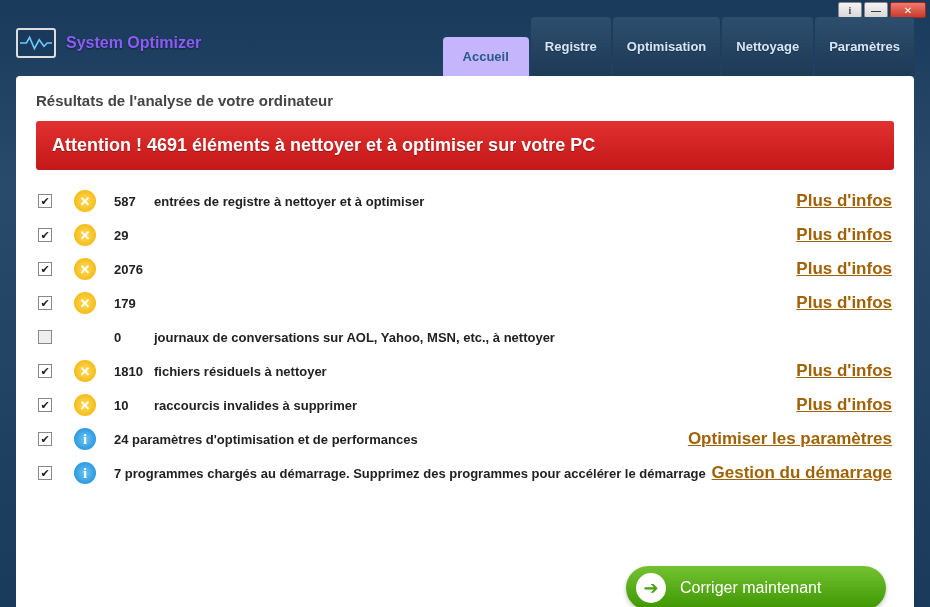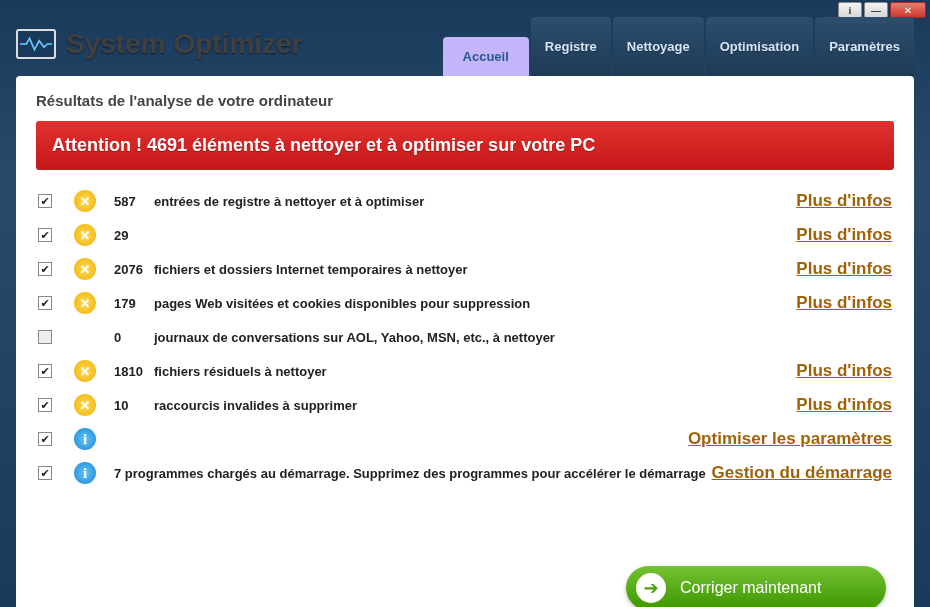--- a/index.html
+++ b/index.html
@@ -42,22 +42,22 @@
   padding: 2px 16px 0 16px;
   display: flex;
   align-items: flex-start;
   justify-content: space-between;
   position: relative;
 }
 .app-title {
   display: flex;
   align-items: center;
   gap: 10px;
-  color: #404040;
-  font-size: 28px;
+  color: #8b5cf6;
+  font-size: 16px;
   font-weight: bold;
   text-shadow: 0 1px 2px rgba(0,0,0,0.5);
   margin-top: 6px;
 }
 .logo {
   width: 40px; height: 30px;
   border: 2px solid #ddd;
   border-radius: 3px;
   background: #1a3a5c;
   position: relative;
@@ -215,22 +215,22 @@
     <div class="logo">
       <svg viewBox="0 0 40 20">
           <polyline points="0,10 8,10 12,3 18,17 24,6 30,14 34,10 40,10" fill="none" stroke="#6cc8ff" stroke-width="2"></polyline>
         </svg>
     </div>
     <span>System Optimizer</span>
   </div>
   <div class="tabs" id="tabs">
       <div class="tab active">Accueil</div>
       <div class="tab">Registre</div>
+      <div class="tab">Optimisation</div>
       <div class="tab">Nettoyage</div>
-      <div class="tab">Optimisation</div>
       <div class="tab">Paramètres</div>
     </div>
 </div>
 
 <div class="panel">
   <div class="scan-title">Résultats de l'analyse de votre ordinateur</div>
   <div class="alert-bar">Attention ! 4691 éléments à nettoyer et à optimiser sur votre PC</div>
   <div class="items" id="items">
       <div class="item-row">
         <div class="chk">✔</div>
@@ -244,29 +244,27 @@
         <div class="chk">✔</div>
         <div class="status-ic warn"></div>
         <span class="count">29</span>
         <div class="spacer"></div>
         <span class="link">Plus d'infos</span>
       </div>
       <div class="item-row">
         <div class="chk">✔</div>
         <div class="status-ic warn"></div>
         <span class="count">2076</span>
-        <span class="desc">fichiers et dossiers Internet temporaires à nettoyer</span>
         <div class="spacer"></div>
         <span class="link">Plus d'infos</span>
       </div>
       <div class="item-row">
         <div class="chk">✔</div>
         <div class="status-ic warn"></div>
         <span class="count">179</span>
-        <span class="desc">pages Web visitées et cookies disponibles pour suppression</span>
         <div class="spacer"></div>
         <span class="link">Plus d'infos</span>
       </div>
       <div class="item-row">
         <div class="chk empty"></div>
         <div class="status-ic blank"></div>
         <span class="count">0</span>
         <span class="desc">journaux de conversations sur AOL, Yahoo, MSN, etc., à nettoyer</span>
         <div class="spacer"></div>
       </div>
@@ -282,20 +280,21 @@
         <div class="chk">✔</div>
         <div class="status-ic warn"></div>
         <span class="count">10</span>
         <span class="desc">raccourcis invalides à supprimer</span>
         <div class="spacer"></div>
         <span class="link">Plus d'infos</span>
       </div>
       <div class="item-row">
         <div class="chk">✔</div>
         <div class="status-ic info"></div>
+        <span class="desc">24 paramètres d'optimisation et de performances</span>
         <div class="spacer"></div>
         <span class="link">Optimiser les paramètres</span>
       </div>
       <div class="item-row">
         <div class="chk">✔</div>
         <div class="status-ic info"></div>
         <span class="desc">7 programmes chargés au démarrage. Supprimez des programmes pour accélérer le démarrage</span>
         <div class="spacer"></div>
         <span class="link">Gestion du démarrage</span>
       </div>

